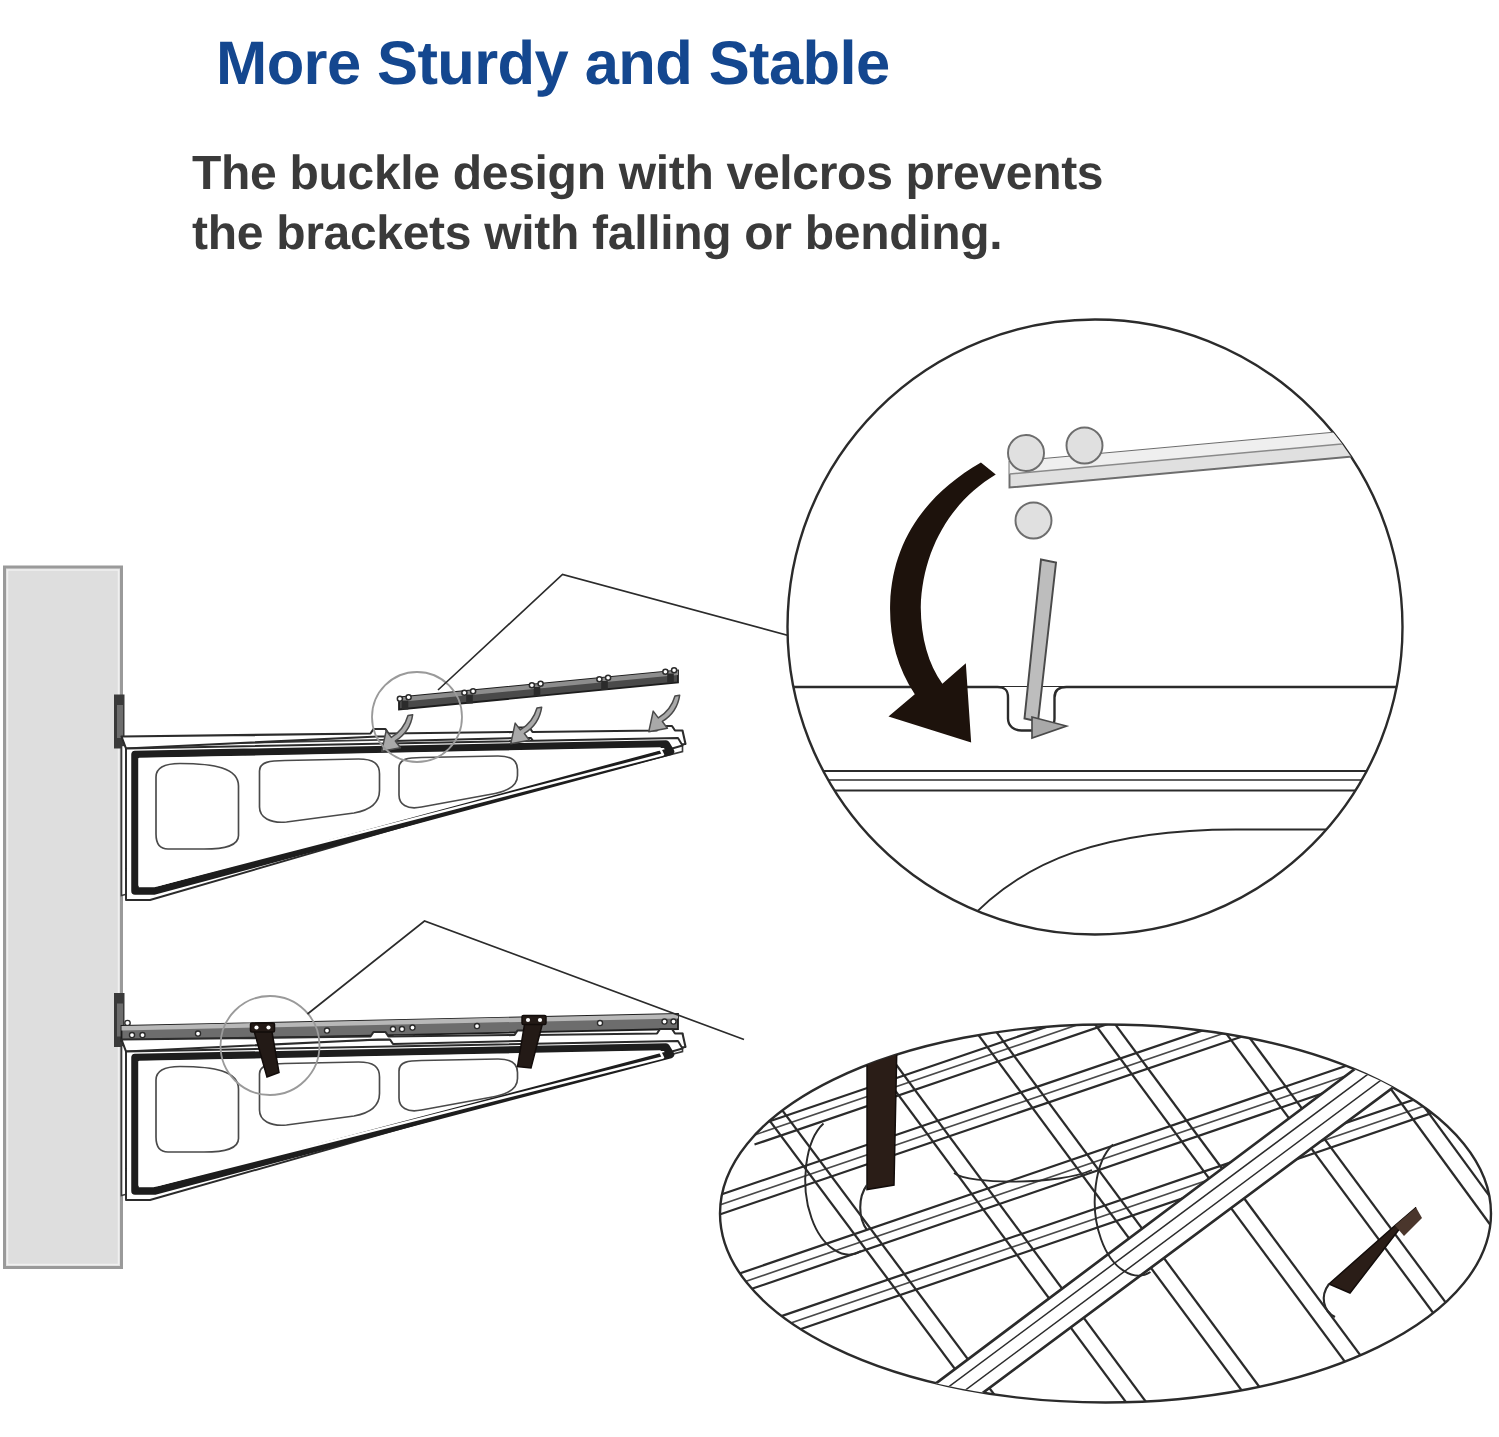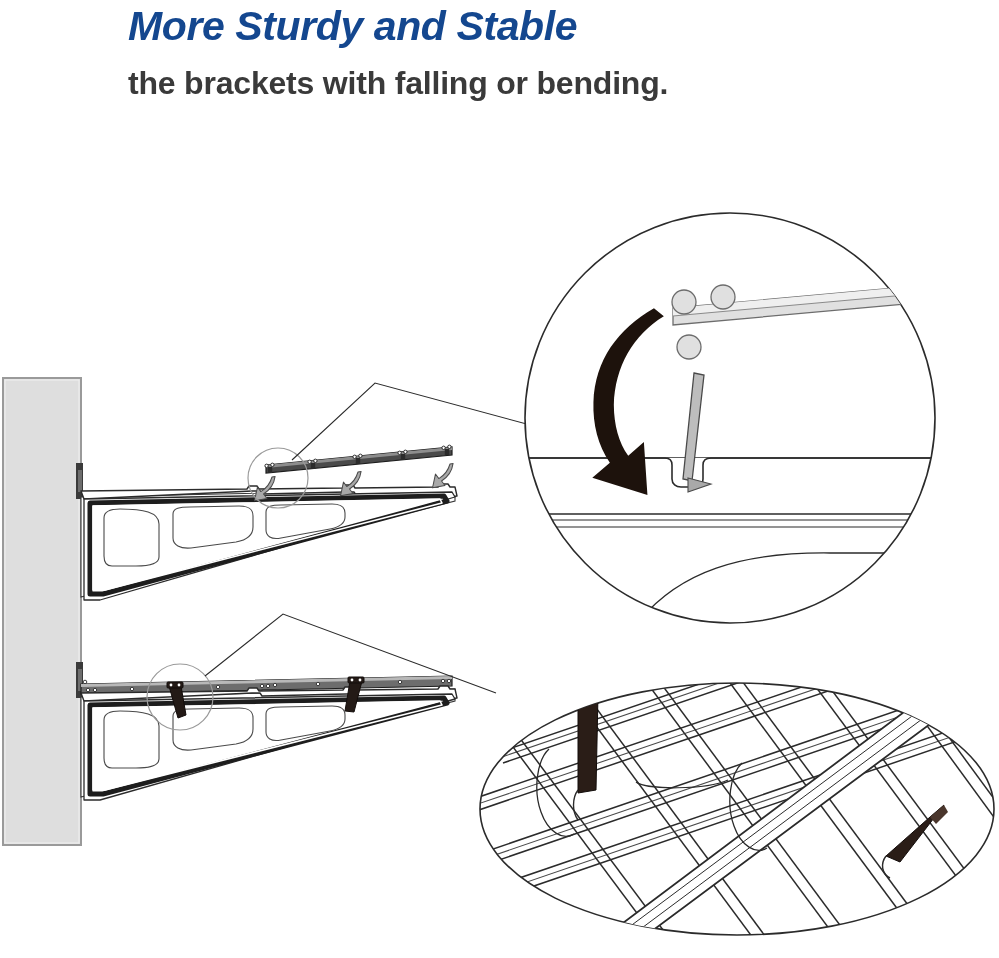--- a/index.html
+++ b/index.html
@@ -26,29 +26,28 @@
   }
 
   
   .text-block {
     position: absolute;
     left: 128px;
     top: 2px;
     width: 800px;
   }
   .headline {
-    margin: 0;
+    margin: 16px;
     font-family: "Liberation Sans", sans-serif;
     font-weight: 700;
     font-size: 41px;
     line-height: 48px;
     letter-spacing: -0.4px;
     color: #14478f;
     white-space: nowrap;
-    font-style: italic;
   }
   .subhead {
     margin: 0;
     padding-top: 13px;
     font-family: "Liberation Sans", sans-serif;
     font-weight: 600;
     font-size: 32px;
     line-height: 40px;
     letter-spacing: -0.2px;
     color: #3a3a3a;
@@ -73,20 +72,21 @@
   }
 </style>
 </head>
 <body>
 
 <div id="page">
 
   <div class="text-block">
     <h1 class="headline">More Sturdy and Stable</h1>
     <p class="subhead">
+      <span class="line">The buckle design with velcros prevents</span>
       <span class="line">the brackets with falling or bending.</span>
     </p>
   </div>
 
   <div id="illustration">
     <svg viewBox="0 0 999 958" xmlns="http://www.w3.org/2000/svg">
       <defs>
 
         <g id="grayArrow">
           <path d="M 0,0 C -1,7 -4,12 -9,16 L -13,12 L -14,26 L -2,22 L -6,18

